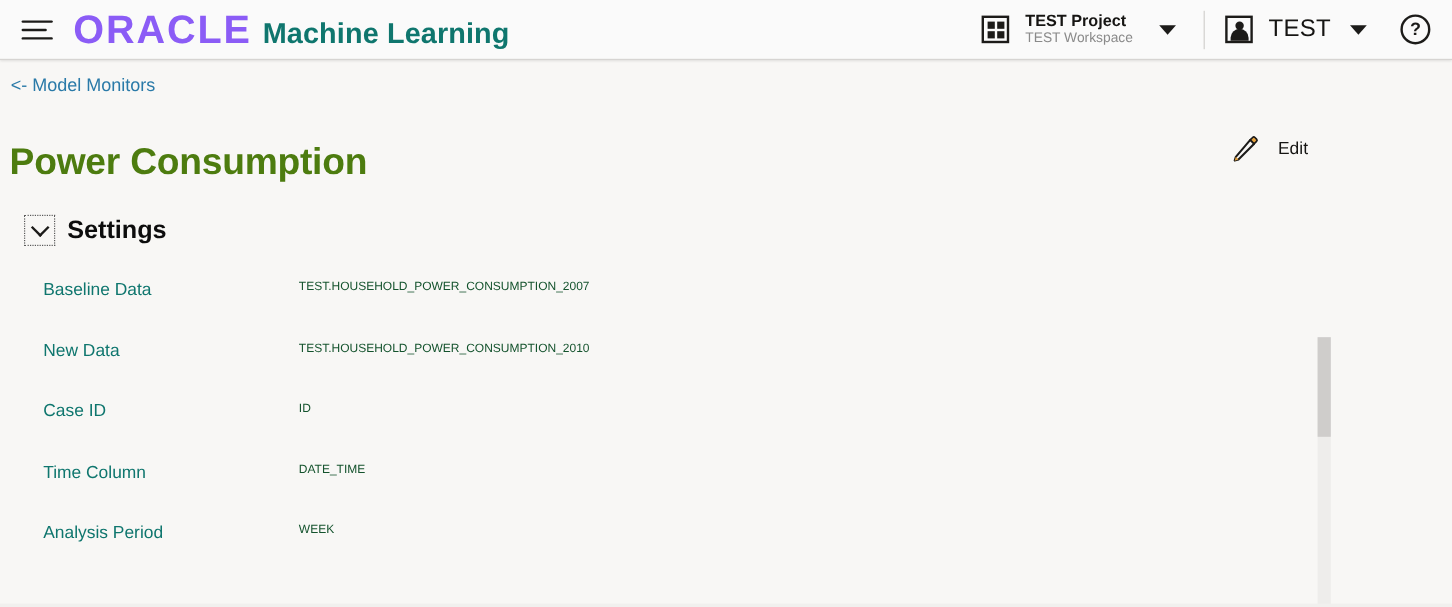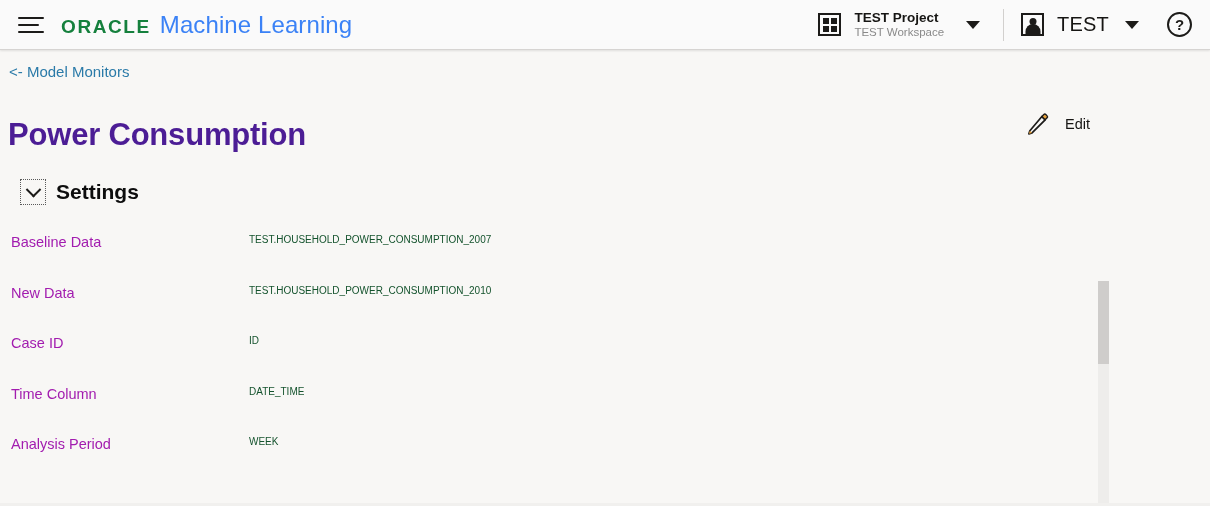--- a/index.html
+++ b/index.html
@@ -41,29 +41,29 @@
   .hamburger i:nth-child(2) { width: 21px; }
   .hamburger i:nth-child(3) { width: 26px; }
 
   .brand {
     display: flex;
     align-items: baseline;
     margin-left: 10px;
     white-space: nowrap;
   }
   .brand-oracle {
-    font-size: 19px;
+    font-size: 33px;
     font-weight: bold;
     letter-spacing: 1.6px;
-    color: #15803d;
+    color: #8b5cf6;
   }
   .brand-suffix {
     font-size: 24px;
-    font-weight: 400;
-    color: #3b82f6;
+    font-weight: 700;
+    color: #0f766e;
     margin-left: 9px;
     letter-spacing: 0.1px;
   }
 
   .topbar-right {
     margin-left: auto;
     display: flex;
     align-items: center;
     height: 57px;
   }
@@ -180,21 +180,21 @@
     color: #2a7aa8;
     cursor: pointer;
   }
 
   .page-title {
     position: absolute;
     top: 66px;
     left: 8px;
     font-size: 31px;
     font-weight: bold;
-    color: #4c1d95;
+    color: #4d7c0f;
     letter-spacing: -0.2px;
     margin: 0;
   }
 
   .edit-action {
     position: absolute;
     top: 60px;
     right: 22px;
     display: flex;
     align-items: center;
@@ -247,23 +247,23 @@
     left: 0;
     width: 1175px;
   }
   .setting-row {
     display: flex;
     align-items: flex-start;
     height: 50.5px;
   }
   .setting-label {
     width: 233px;
-    padding-left: 11px;
+    padding-left: 36px;
     font-size: 14.5px;
-    color: #a21caf;
+    color: #0f766e;
   }
   .setting-value {
     font-size: 10px;
     color: #14532d;
     margin-left: 16px;
   }
 
   
   .scrollbar-track {
     position: absolute;

